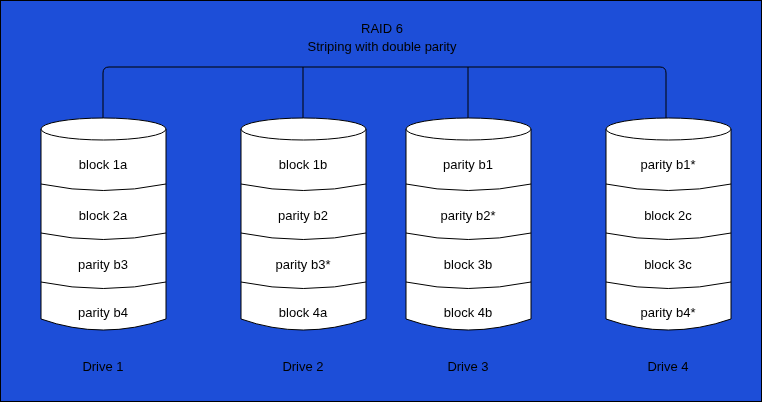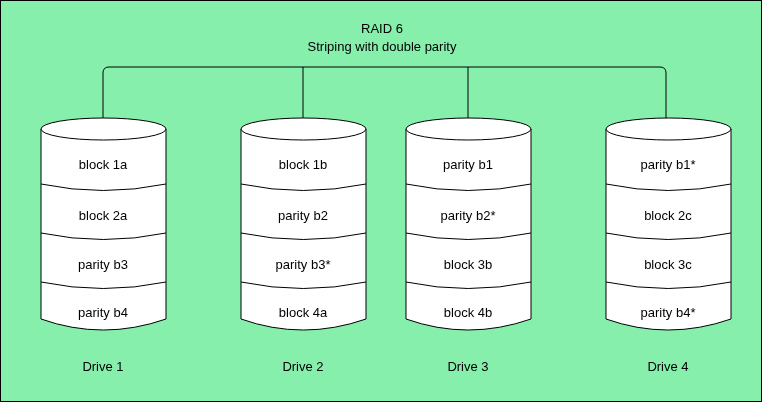--- a/index.html
+++ b/index.html
@@ -7,21 +7,21 @@
     padding: 0;
     background: #ffffff;
   }
   body {
     font-family: "Liberation Sans", sans-serif;
   }
   #canvas {
     position: relative;
     width: 762px;
     height: 402px;
-    background: #86efac;
+    background: #1d4ed8;
     box-sizing: border-box;
     border: 1px solid #000000;
     overflow: hidden;
   }
   #diagram {
     position: absolute;
     left: 0;
     top: 0;
     width: 762px;
     height: 402px;

